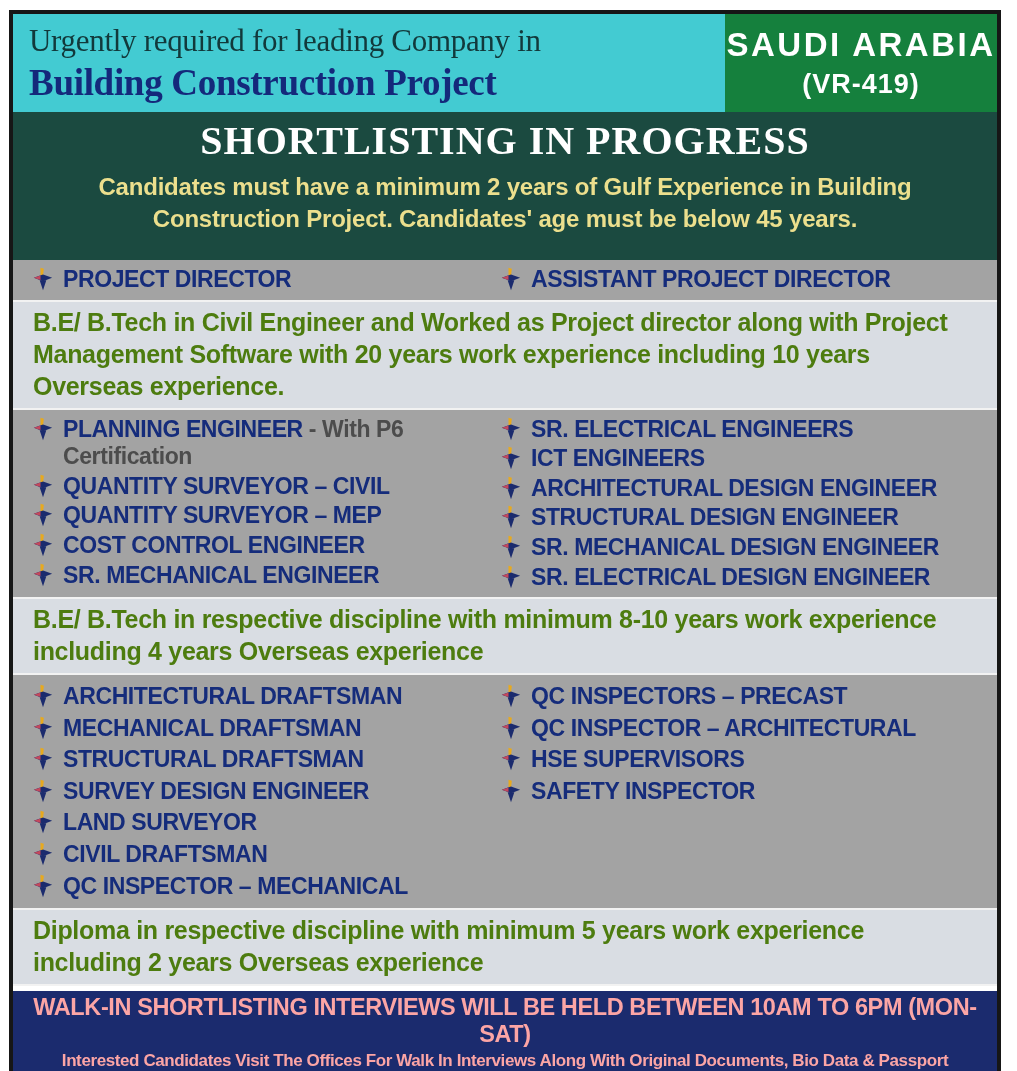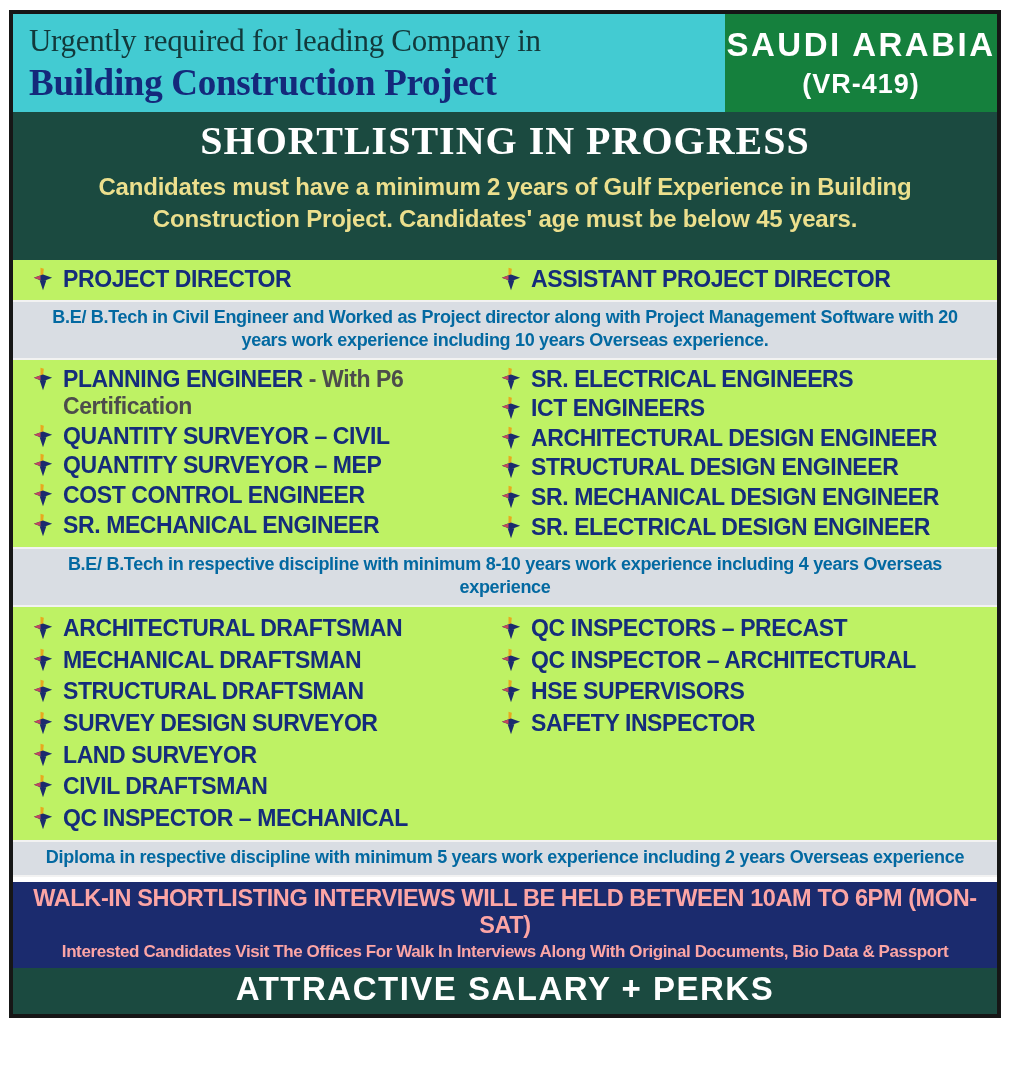--- a/index.html
+++ b/index.html
@@ -50,38 +50,38 @@
     color: #ffffff; font-family: "Liberation Serif", serif;
     font-weight: bold; font-size: 40px; letter-spacing: 1px;
   }
   .eligibility {
     color: #ECDF8D; font-weight: bold; font-size: 24px;
     max-width: 950px; margin: 7px auto 16px; line-height: 1.33;
     letter-spacing: -0.2px;
   }
 
   
-  .jobs { background: #bef264; display: flex; padding: 4px 22px 4px 20px; }
+  .jobs { background: #a3a3a3; display: flex; padding: 4px 22px 4px 20px; }
   .col-left { width: 468px; flex: none; }
   .col-right { flex: 1; }
   .job-item {
     display: flex; align-items: flex-start;
     margin: 2px 0;
     color: #152C7B; font-weight: bold; font-size: 23px;
     letter-spacing: -0.4px; line-height: 1.2;
   }
   .jobs.tall .job-item { margin: 4px 0; }
   .job-text { flex: 1; padding-right: 4px; }
   .job-note { color: #4C4C4C; }
   .dart { width: 20px; height: 25px; margin: 1px 10px 0 0; flex: none; }
 
   
   .desc-band {
-    background: #D9DDE3; text-align: center;
-    font-weight: bold; font-size: 18px; color: #0369a1;
+    background: #D9DDE3; text-align: left;
+    font-weight: bold; font-size: 25px; color: #4d7c0f;
     padding: 4px 20px 6px; line-height: 1.28; letter-spacing: -0.3px;
     border-top: 2px solid #f2f2f2; border-bottom: 2px solid #f2f2f2;
   }
 
   
   .navy-band {
     background: #1B2B6E; color: #fca5a5; text-align: center;
     padding: 3px 4px 6px; margin-top: 5px;
   }
   .walkin-line1 { font-size: 23.5px; font-weight: bold; letter-spacing: -0.4px; line-height: 1.15; }
@@ -277,21 +277,21 @@
           </svg>
           <div class="job-text"><span>STRUCTURAL DRAFTSMAN</span></div>
         </div>
         <div class="job-item">
           <svg class="dart" viewBox="0 0 24 28">
             <polygon points="9,0 13,1 12,10 9,9" fill="#E7A91F"></polygon>
             <polygon points="1,12 12,8 23,12 12,16" fill="#1B2B6E"></polygon>
             <polygon points="1,12 9,9.3 9,14.7" fill="#C4485C"></polygon>
             <polygon points="8,15 16,15 12,27" fill="#1B2B6E"></polygon>
           </svg>
-          <div class="job-text"><span>SURVEY DESIGN SURVEYOR</span></div>
+          <div class="job-text"><span>SURVEY DESIGN ENGINEER</span></div>
         </div>
         <div class="job-item">
           <svg class="dart" viewBox="0 0 24 28">
             <polygon points="9,0 13,1 12,10 9,9" fill="#E7A91F"></polygon>
             <polygon points="1,12 12,8 23,12 12,16" fill="#1B2B6E"></polygon>
             <polygon points="1,12 9,9.3 9,14.7" fill="#C4485C"></polygon>
             <polygon points="8,15 16,15 12,27" fill="#1B2B6E"></polygon>
           </svg>
           <div class="job-text"><span>LAND SURVEYOR</span></div>
         </div>

